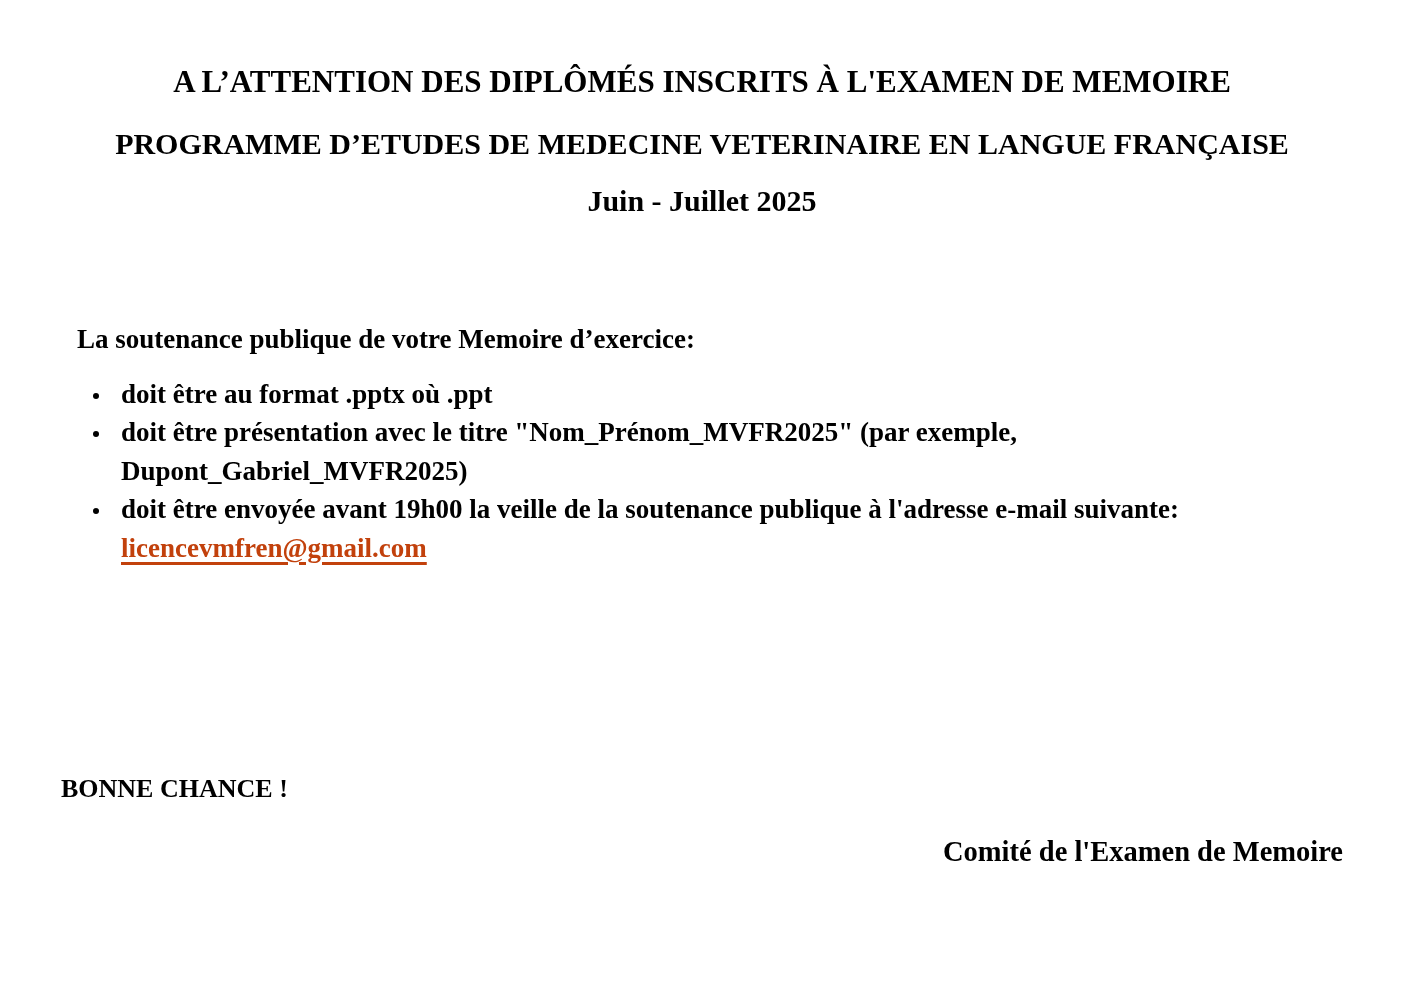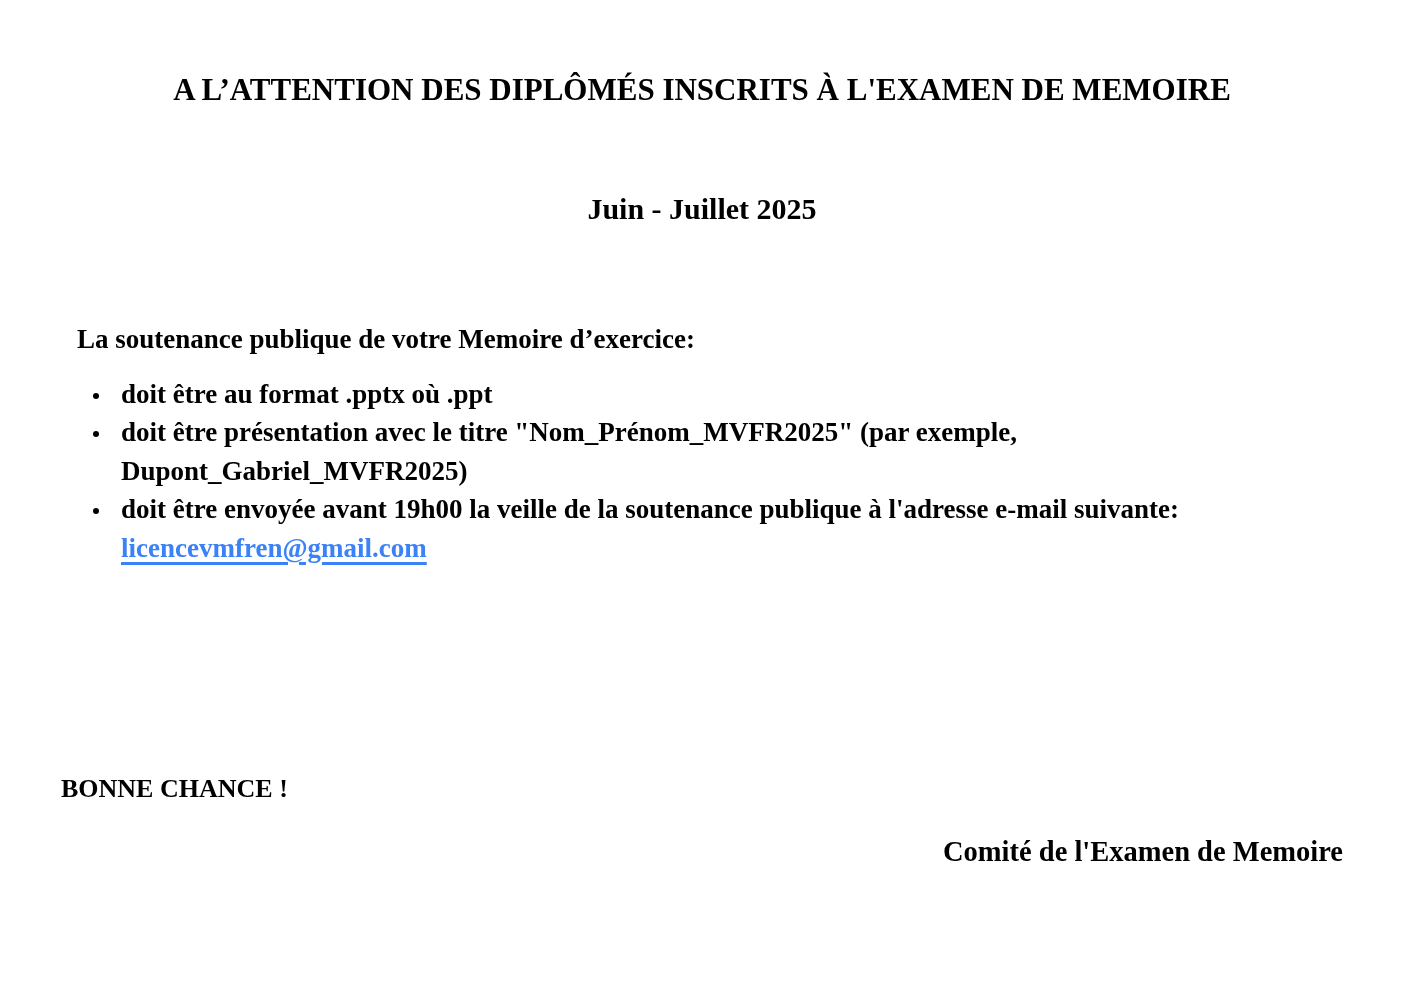--- a/index.html
+++ b/index.html
@@ -14,21 +14,21 @@
     background: #ffffff;
     color: #000000;
     font-family: "Liberation Serif", "DejaVu Serif", serif;
     font-weight: 700;
     overflow: hidden;
   }
   .title-line {
     position: absolute;
     left: 0;
     right: 0;
-    margin: 12px;
+    margin: 4px;
     text-align: center;
     font-weight: 700;
     white-space: nowrap;
   }
   .title-1 { top: 60px;  font-size: 31px; }
   .title-2 { top: 123px; font-size: 30px; }
   .title-3 { top: 180px; font-size: 30px; }
 
   .doc-body {
     position: absolute;
@@ -54,21 +54,21 @@
     content: "";
     position: absolute;
     left: 32px;
     top: 18px;
     width: 6px;
     height: 6px;
     border-radius: 50%;
     background: #000000;
   }
   .email-link {
-    color: #3b82f6;
+    color: #c2410c;
     text-decoration: underline;
     text-decoration-thickness: 3px;
     text-underline-offset: 5px;
     font-weight: 700;
   }
   .good-luck {
     position: absolute;
     left: 61px;
     top: 774px;
     margin: 0;
@@ -85,20 +85,21 @@
     white-space: nowrap;
   }
 </style>
 </head>
 <body>
 
 <div class="page">
 
   <h1 class="title-line title-1">A L’ATTENTION DES DIPLÔMÉS INSCRITS À L'EXAMEN DE MEMOIRE</h1>
 
+  <h2 class="title-line title-2">PROGRAMME D’ETUDES DE MEDECINE VETERINAIRE EN LANGUE FRANÇAISE</h2>
 
   <h3 class="title-line title-3">Juin - Juillet 2025</h3>
 
   <div class="doc-body">
 
     <p class="section-heading">La soutenance publique de votre Memoire d’exercice:</p>
 
 
 
     <ul class="bullets">

